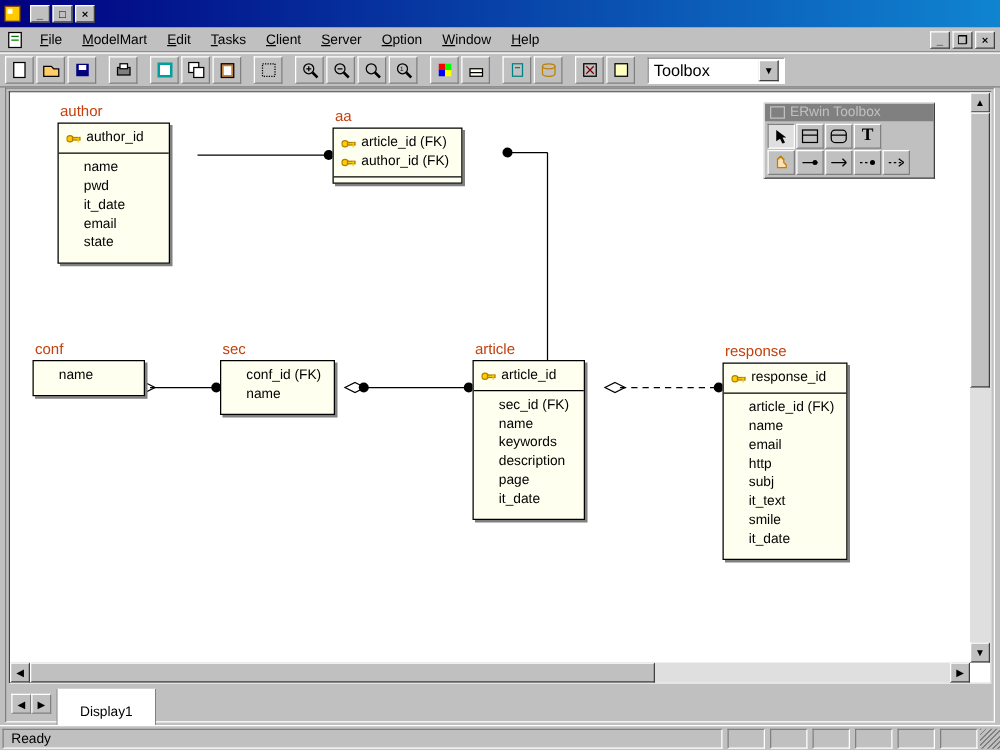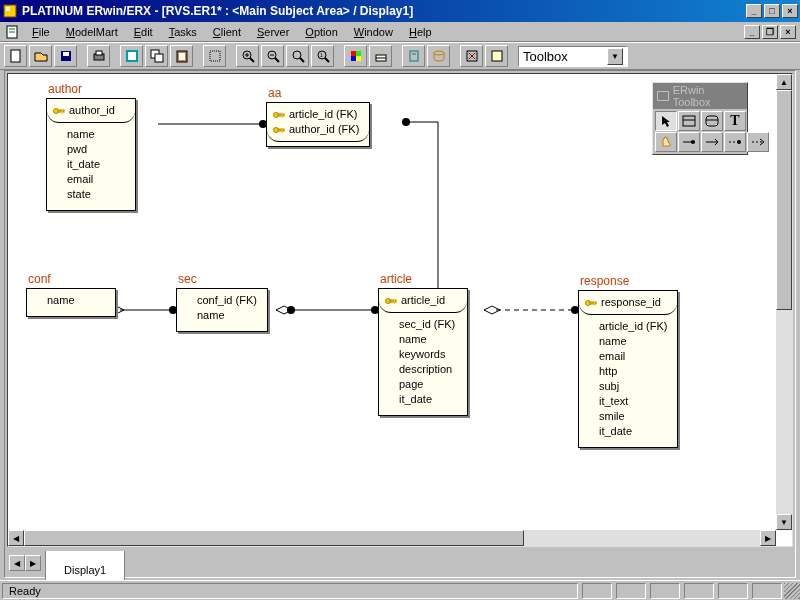--- a/index.html
+++ b/index.html
@@ -178,42 +178,41 @@
   }
   .entity-box {
     background: #fffff0;
     border: 1px solid #000;
     box-shadow: 2px 2px 0 #808080;
     min-width: 90px;
   }
   .entity-pk {
     border-bottom: 1px solid #000;
     padding: 4px 10px 4px 6px;
-    border-radius: 12px;
   }
   .entity-attrs {
     padding: 4px 10px 8px 20px;
   }
   .entity-attrs div, .entity-pk .attr-row { white-space: nowrap; line-height: 15px; }
   .attr-row { display: flex; align-items: center; gap: 4px; }
   .key-icon {
     width: 12px; height: 10px; display: inline-block;
   }
   .key-icon svg { display: block; }
   
   .connectors {
     position: absolute;
     top: 0; left: 0; width: 100%; height: 100%;
     pointer-events: none;
   }
   
   .toolbox {
     position: absolute;
     top: 8px; right: 28px;
-    width: 96px;
+    width: 137px;
     background: #c0c0c0;
     border-top: 1px solid #dfdfdf;
     border-left: 1px solid #dfdfdf;
     border-right: 1px solid #404040;
     border-bottom: 1px solid #404040;
   }
   .toolbox-title {
     background: #808080;
     color: #c0c0c0;
     font-size: 11px;
@@ -312,21 +311,20 @@
 </head>
 <body>
 
 <div class="titlebar">
   <span class="app-icon">
     <svg width="14" height="14">
         <rect x="1" y="1" width="12" height="12" fill="#ffcc00" stroke="#804000"></rect>
         <rect x="3" y="3" width="4" height="4" fill="#fff"></rect>
       </svg>
   </span>
-  <span class="title-text">PLATINUM ERwin/ERX - [RVS.ER1* : &lt;Main Subject Area&gt; / Display1]</span>
   <div class="win-btns">
     <div class="win-btn">_</div>
     <div class="win-btn">□</div>
     <div class="win-btn">×</div>
   </div>
 </div>
 
 <div class="menubar">
   <span class="doc-icon">
     <svg width="14" height="14">

